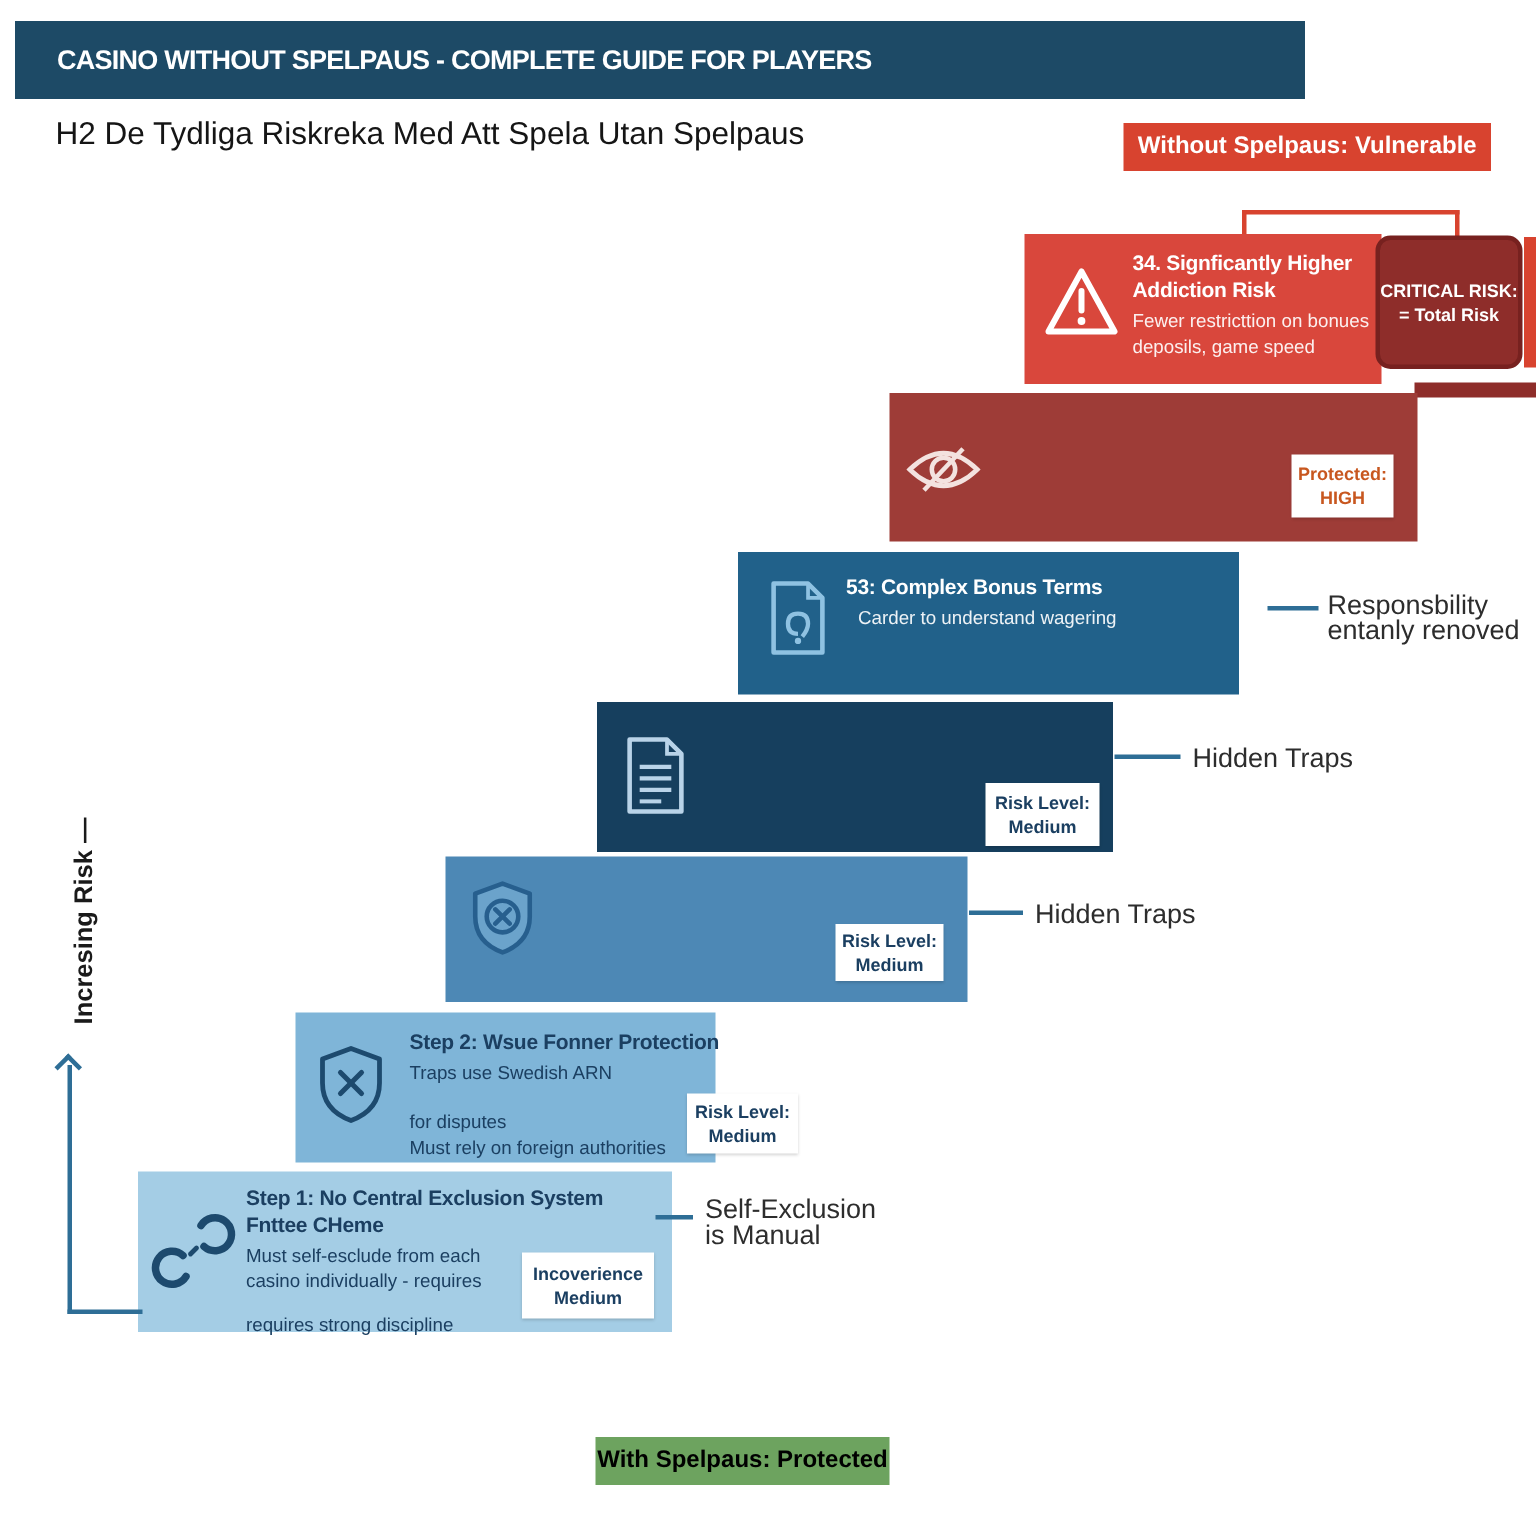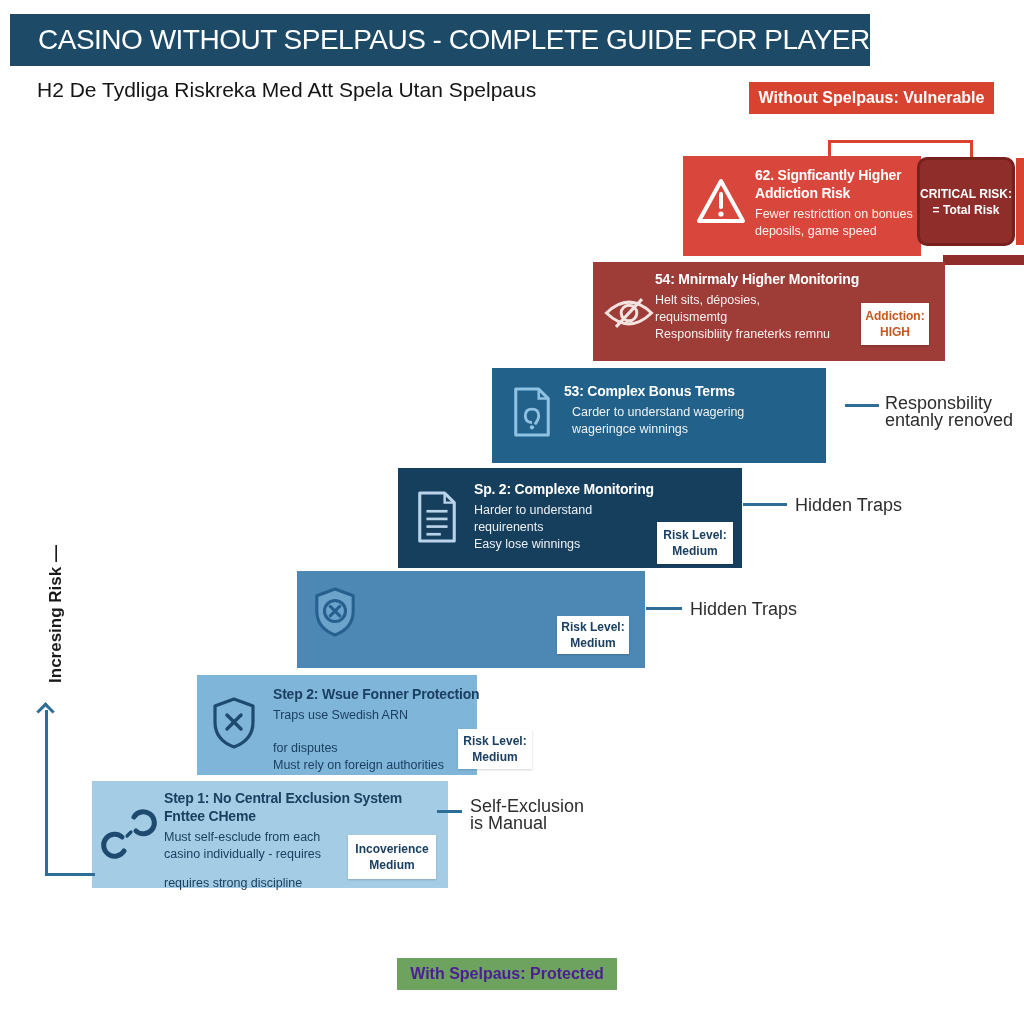--- a/index.html
+++ b/index.html
@@ -1,22 +1,22 @@
 <!DOCTYPE html>
 <html style="--banner: #1d4a66; --box_red: #d9473c; --box_darkred: #9e3c37; --box_blue: #21618a; --box_navy: #163f5e; --box_medblue: #4d88b5; --box_lightblue: #7fb5d8; --box_palestblue: #a4cde5; --critical_bg: #8e2d2a; --critical_border: #77211f; --badge_red: #d8432f; --badge_green: #6da35f; --connector: #2e6e96; --navy_text: #1b3f61; --orange_text: #c8571f;"><head>
 <meta charset="utf-8">
 <style>
   *{margin:0;padding:0;box-sizing:border-box}
   html,body{width:1024px;height:1024px;background:#fff;font-family:"Liberation Sans",sans-serif;position:relative;overflow:hidden}
   .banner{position:absolute;left:10px;top:14px;width:860px;height:52px;background:var(--banner);color:#fff;
-          font-size:28px;font-weight:400;letter-spacing:-0.5px;line-height:52px;padding-left:28px;white-space:nowrap}
+          font-size:18px;font-weight:700;letter-spacing:-0.5px;line-height:52px;padding-left:28px;white-space:nowrap}
   .subtitle{position:absolute;left:37px;top:78px;font-size:21px;font-weight:500;color:#151515;white-space:nowrap}
   .top-badge{position:absolute;left:749px;top:82px;width:245px;height:32px;background:var(--badge_red);color:#fff;
              font-size:16px;font-weight:700;display:flex;align-items:center;justify-content:center;white-space:nowrap}
-  .bottom-badge{position:absolute;left:397px;top:958px;width:220px;height:32px;background:var(--badge_green);color:#4c1d95;
+  .bottom-badge{position:absolute;left:397px;top:958px;width:196px;height:32px;background:var(--badge_green);color:#000000;
              font-size:16px;font-weight:700;display:flex;align-items:center;justify-content:center;white-space:nowrap}
   .step{position:absolute;color:#fff}
   .step .icon{position:absolute;display:block}
   .txt{position:absolute;white-space:nowrap}
   .t{font-size:14px;font-weight:700;line-height:18px;letter-spacing:-0.2px}
   .b{font-size:12.5px;line-height:17px;margin-top:4px;color:rgba(255,255,255,.92)}
   .dark .t{color:var(--navy_text)}
   .dark .b{color:var(--navy_text)}
   .white-badge{position:absolute;background:#fff;display:flex;flex-direction:column;align-items:center;justify-content:center;
                text-align:center;font-size:12px;font-weight:600;line-height:16px;color:var(--navy_text);
@@ -48,85 +48,72 @@
 
 <div class="step" style="left:683px;top:156px;width:238px;height:100px;background:var(--box_red)">
   <span class="icon" style="left:12px;top:20px;width:52px;height:50px">
     <svg width="52" height="50" viewBox="0 0 52 50">
         <path d="M26 5 L48 45 H4 Z" fill="none" stroke="#fff" stroke-width="4" stroke-linejoin="round"></path>
         <line x1="26" y1="18" x2="26" y2="31" stroke="#fff" stroke-width="4" stroke-linecap="round"></line>
         <circle cx="26" cy="38" r="2.6" fill="#fff"></circle>
       </svg>
   </span>
   <div class="txt" style="left:72px;top:10px;width:160px">
-    <div class="t">62. Signficantly Higher</div>
+    <div class="t">34. Signficantly Higher</div>
     <div class="t">Addiction Risk</div>
     <div class="b">Fewer restricttion on bonues</div>
     <div class="b" style="margin-top:0">deposils, game speed</div>
   </div>
 </div>
 
 <div class="critical">
   <div>CRITICAL RISK:</div>
   <div>= Total Risk</div>
 </div>
 
 <div class="step" style="left:593px;top:262px;width:352px;height:99px;background:var(--box_darkred)">
   <span class="icon" style="left:10px;top:32px;width:52px;height:38px">
     <svg width="52" height="38" viewBox="0 0 60 40">
         <path d="M4 20 Q30 -5 56 20 Q30 45 4 20 Z" fill="none" stroke="#f3e2df" stroke-width="3.5"></path>
         <circle cx="30" cy="20" r="9" fill="none" stroke="#f3e2df" stroke-width="3.5"></circle>
         <line x1="45" y1="4" x2="15" y2="36" stroke="#f3e2df" stroke-width="3.5"></line>
       </svg>
   </span>
-  <div class="txt" style="left:62px;top:8px;width:200px">
-    <div class="t">54: Mnirmaly Higher Monitoring</div>
-    <div class="b">Helt sits, déposies,</div>
-    <div class="b" style="margin-top:0">requismemtg</div>
-    <div class="b" style="margin-top:0">Responsibliity franeterks remnu</div>
-  </div>
   <div class="white-badge orange" style="left:268px;top:41px;width:68px;height:42px">
-    <div>Addiction:</div>
+    <div>Protected:</div>
     <div>HIGH</div>
   </div>
 </div>
 
 <div class="step" style="left:492px;top:368px;width:334px;height:95px;background:var(--box_blue)">
   <span class="icon" style="left:18px;top:16px;width:44px;height:56px">
     <svg width="44" height="56" viewBox="0 0 46 56">
         <path d="M6 4 H30 L40 14 V52 H6 Z" fill="none" stroke="#8fc2e2" stroke-width="3.2" stroke-linejoin="round"></path>
         <path d="M30 4 V14 H40" fill="none" stroke="#8fc2e2" stroke-width="2.6"></path>
         <path d="M23 39 q-7 0 -7 -7 q0 -7 7 -7 q7 0 7 7 q0 4 -4 9" fill="none" stroke="#8fc2e2" stroke-width="3"></path>
         <circle cx="23" cy="44" r="2.2" fill="#8fc2e2"></circle>
       </svg>
   </span>
   <div class="txt" style="left:72px;top:14px;width:260px">
     <div class="t">53: Complex Bonus Terms</div>
     <div class="b" style="margin-left:8px">Carder to understand wagering</div>
-    <div class="b" style="margin-top:0;margin-left:8px">wageringce winnings</div>
   </div>
 </div>
 
 <div class="step" style="left:398px;top:468px;width:344px;height:100px;background:var(--box_navy)">
   <span class="icon" style="left:16px;top:20px;width:46px;height:58px">
     <svg width="46" height="58" viewBox="0 0 48 58">
         <path d="M6 4 H32 L42 14 V54 H6 Z" fill="none" stroke="#b9d3e8" stroke-width="3.2" stroke-linejoin="round"></path>
         <path d="M32 4 V14 H42" fill="none" stroke="#b9d3e8" stroke-width="2.6"></path>
         <line x1="13" y1="23" x2="35" y2="23" stroke="#b9d3e8" stroke-width="2.8"></line>
         <line x1="13" y1="31" x2="35" y2="31" stroke="#b9d3e8" stroke-width="2.8"></line>
         <line x1="13" y1="39" x2="35" y2="39" stroke="#b9d3e8" stroke-width="2.8"></line>
         <line x1="13" y1="47" x2="28" y2="47" stroke="#b9d3e8" stroke-width="2.8"></line>
       </svg>
   </span>
-  <div class="txt" style="left:76px;top:12px;width:175px">
-    <div class="t">Sp. 2: Complexe Monitoring</div>
-    <div class="b">Harder to understand</div>
-    <div class="b" style="margin-top:0">requirenents</div>
-    <div class="b" style="margin-top:0">Easy lose winnings</div>
-  </div>
   <div class="white-badge" style="left:259px;top:54px;width:76px;height:42px">
     <div>Risk Level:</div>
     <div>Medium</div>
   </div>
 </div>
 
 <div class="step" style="left:297px;top:571px;width:348px;height:97px;background:var(--box_medblue)">
   <span class="icon" style="left:16px;top:14px;width:44px;height:54px">
     <svg width="44" height="54" viewBox="0 0 46 54">
         <path d="M23 3 L42 10 V26 Q42 44 23 51 Q4 44 4 26 V10 Z" fill="#6ba3cb" stroke="#275f8e" stroke-width="3.2" stroke-linejoin="round"></path>

